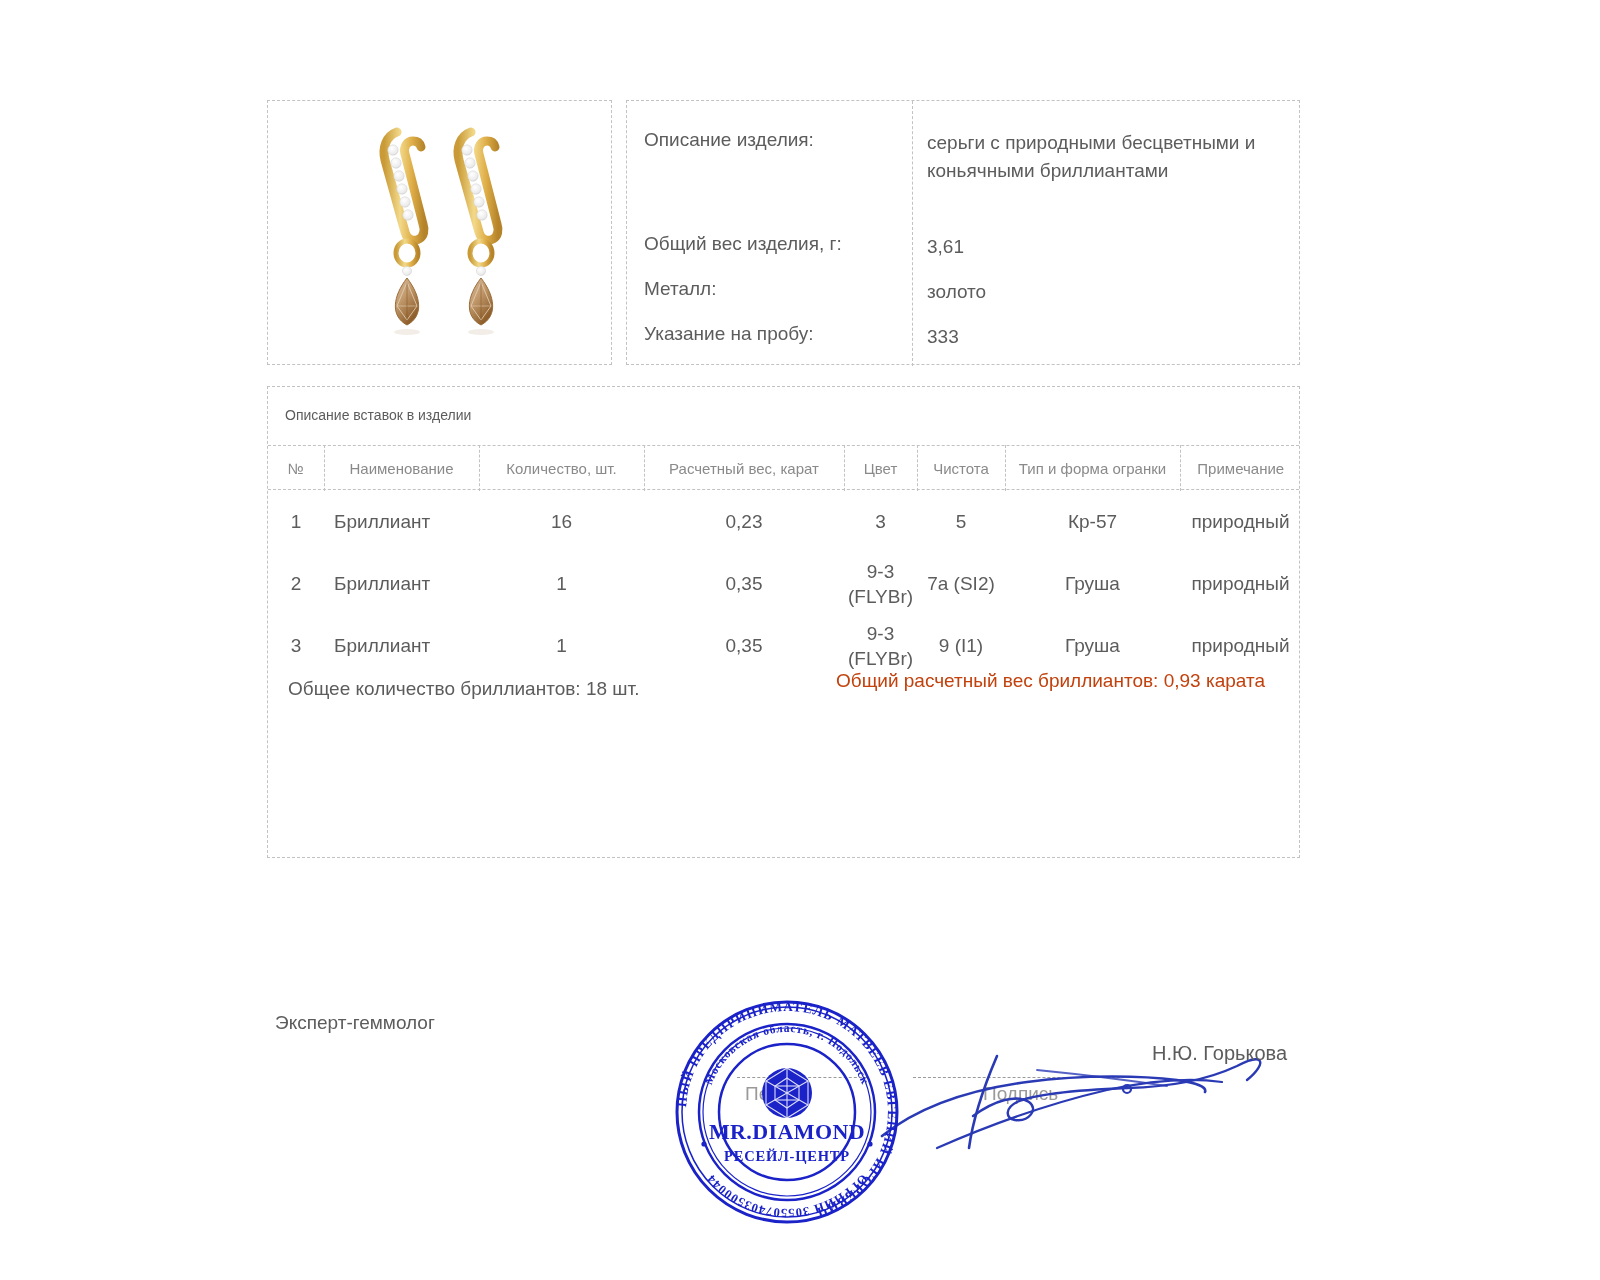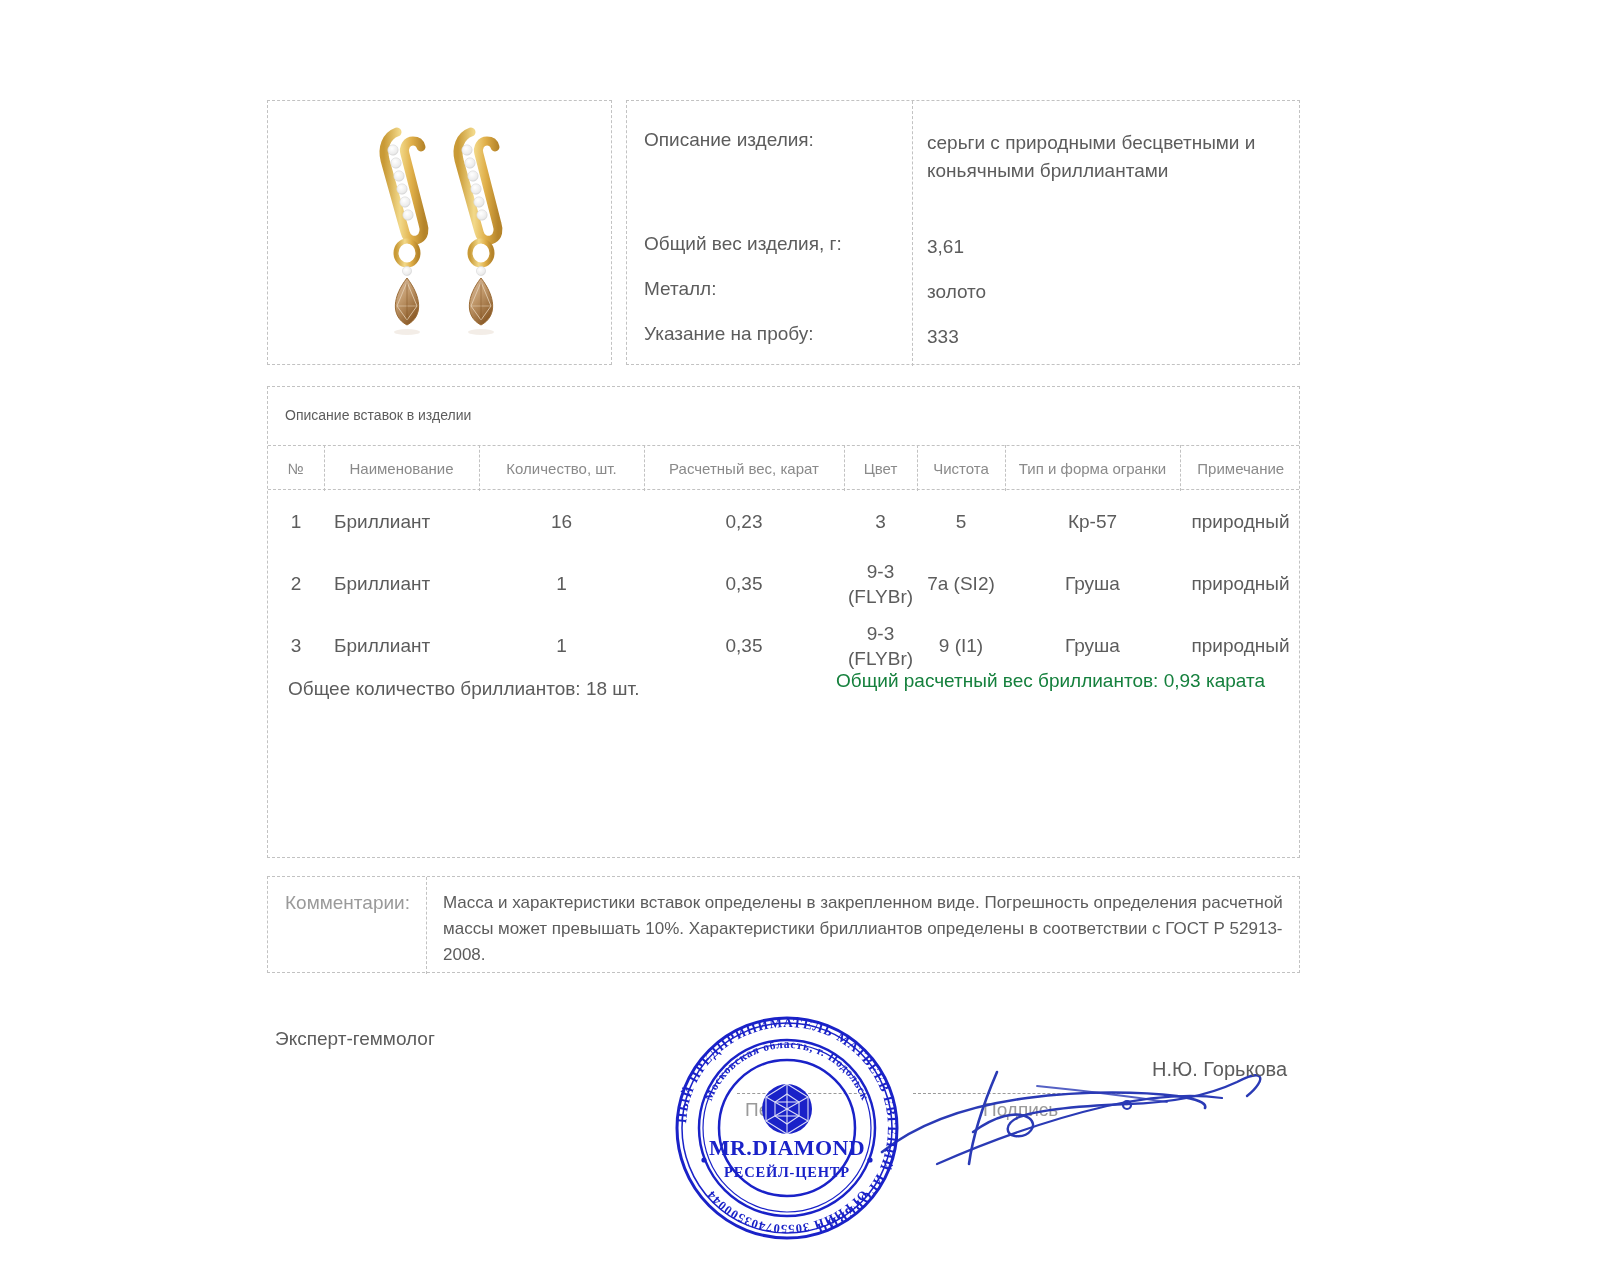--- a/index.html
+++ b/index.html
@@ -194,21 +194,21 @@
     position: absolute;
     left: 20px; top: 0;
     font-size: 19px;
     color: #5c5c5c;
     margin-top: 8px;
   }
   .total-right {
     position: absolute;
     left: 568px; top: 0;
     font-size: 19px;
-    color: #15803d;
+    color: #c2410c;
   }
 
   
   .comments-box {
     position: absolute;
     left: 267px;
     top: 876px;
     width: 1033px;
     height: 97px;
     border: 1px dashed #c2c2c2;
@@ -238,21 +238,20 @@
     color: #5c5c5c;
   }
 
   
   .footer {
     position: absolute;
     left: 267px;
     top: 1000px;
     width: 1033px;
     height: 230px;
-    margin-top: 16px;
   }
   .expert-title {
     position: absolute;
     left: 8px;
     top: 12px;
     font-size: 19px;
     color: #5c5c5c;
   }
   .expert-sub {
     position: absolute;
@@ -475,25 +474,20 @@
         </tr>
       </tbody>
     </table>
 
     <div class="totals">
       <div class="total-left">Общее количество бриллиантов: 18 шт.</div>
       <div class="total-right">Общий расчетный вес бриллиантов: 0,93 карата</div>
     </div>
   </div>
 
-  <div class="comments-box">
-    <div class="comments-divider"></div>
-    <div class="comments-label">Комментарии:</div>
-    <div class="comments-text">Масса и характеристики вставок определены в закрепленном виде. Погрешность определения расчетной массы может превышать 10%. Характеристики бриллиантов определены в соответствии с ГОСТ Р 52913-2008.</div>
-  </div>
 
   <div class="footer">
     <div class="expert-title">Эксперт-геммолог</div>
 
     <div class="seal-line"></div>
     <div class="seal-label">Печать</div>
 
     <div class="sign-line"></div>
     <div class="sign-label">Подпись</div>
 

